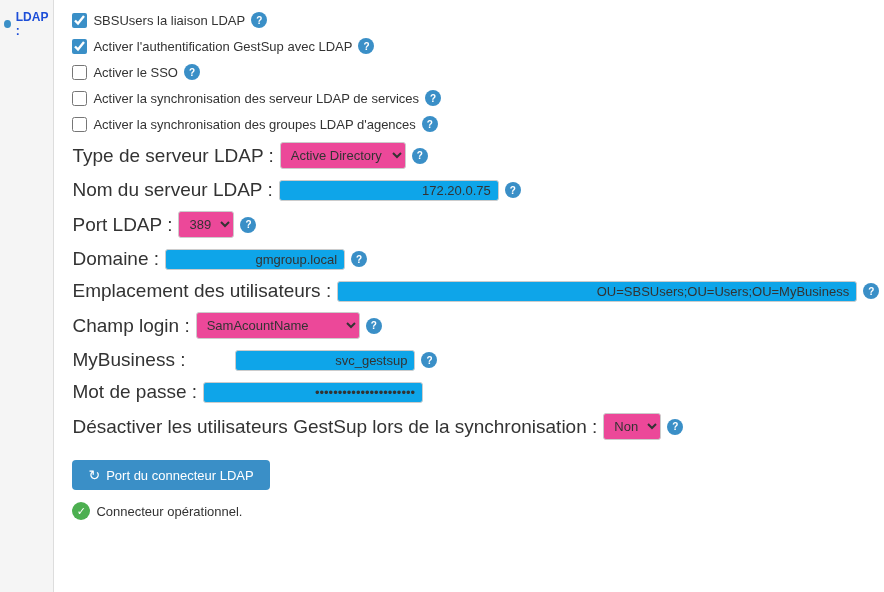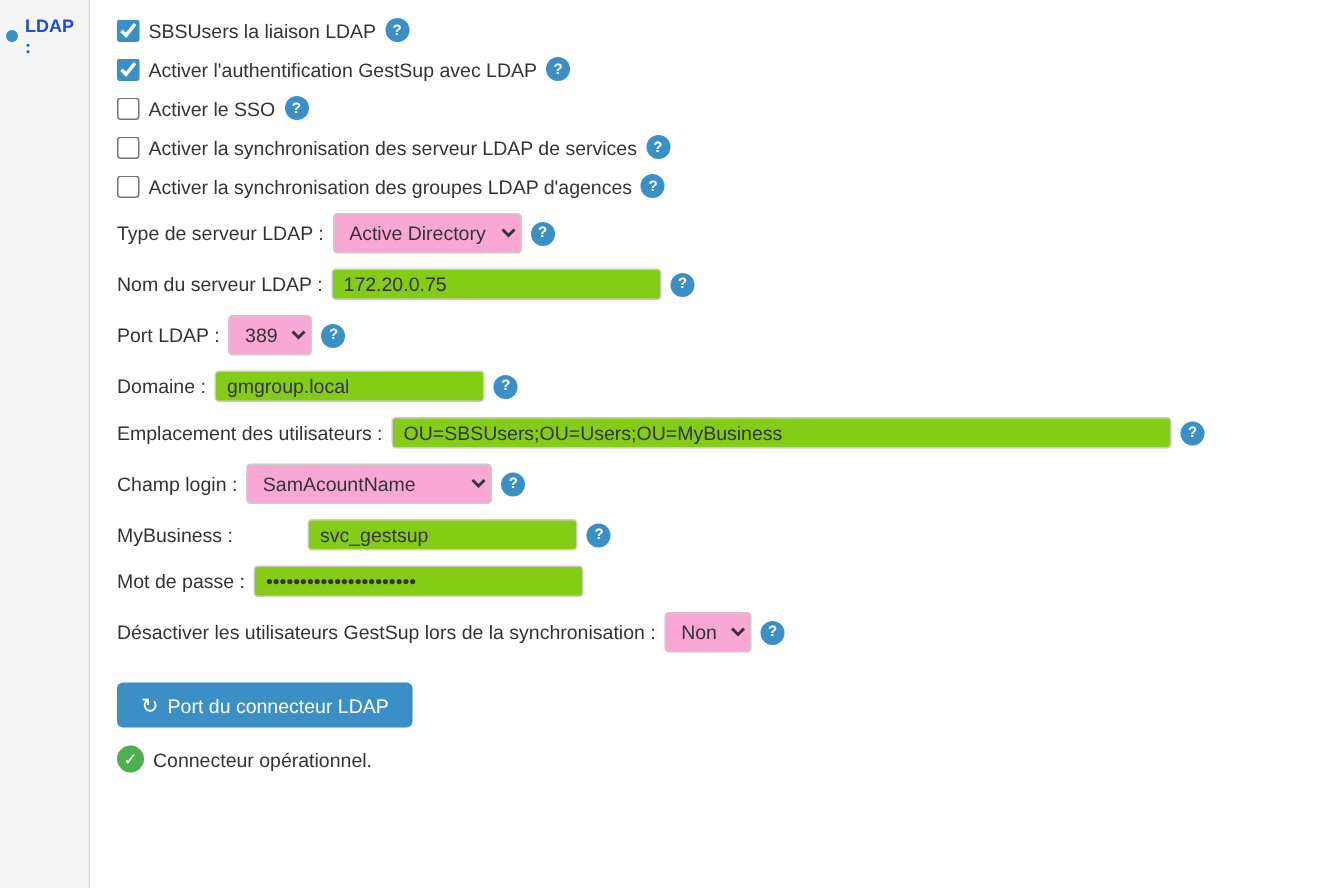--- a/index.html
+++ b/index.html
@@ -56,45 +56,46 @@
       font-size: 13px;
     }
     .form-field-row {
       margin-bottom: 10px;
       display: flex;
       align-items: center;
       gap: 6px;
     }
     .field-label {
       color: #333;
-      font-size: 13px;
+      font-size: 19px;
       white-space: nowrap;
     }
     input[type="checkbox"] {
       width: 15px;
       height: 15px;
       cursor: pointer;
       accent-color: #3a8fc7;
     }
     input[type="text"],
     input[type="password"] {
       border: 1px solid #ccc;
       border-radius: 3px;
       padding: 2px 7px;
       font-size: 13px;
       color: #333;
-      background: #84cc16;
+      background: #0ea5e9;
+      text-align: right;
     }
     select {
       border: 1px solid #ccc;
       border-radius: 3px;
       padding: 4px 6px;
       font-size: 13px;
       color: #333;
-      background: #f9a8d4;
+      background: #ec4899;
       cursor: pointer;
     }
     .help-icon {
       display: inline-flex;
       align-items: center;
       justify-content: center;
       width: 16px;
       height: 16px;
       background: #3a8fc7;
       color: #fff;

